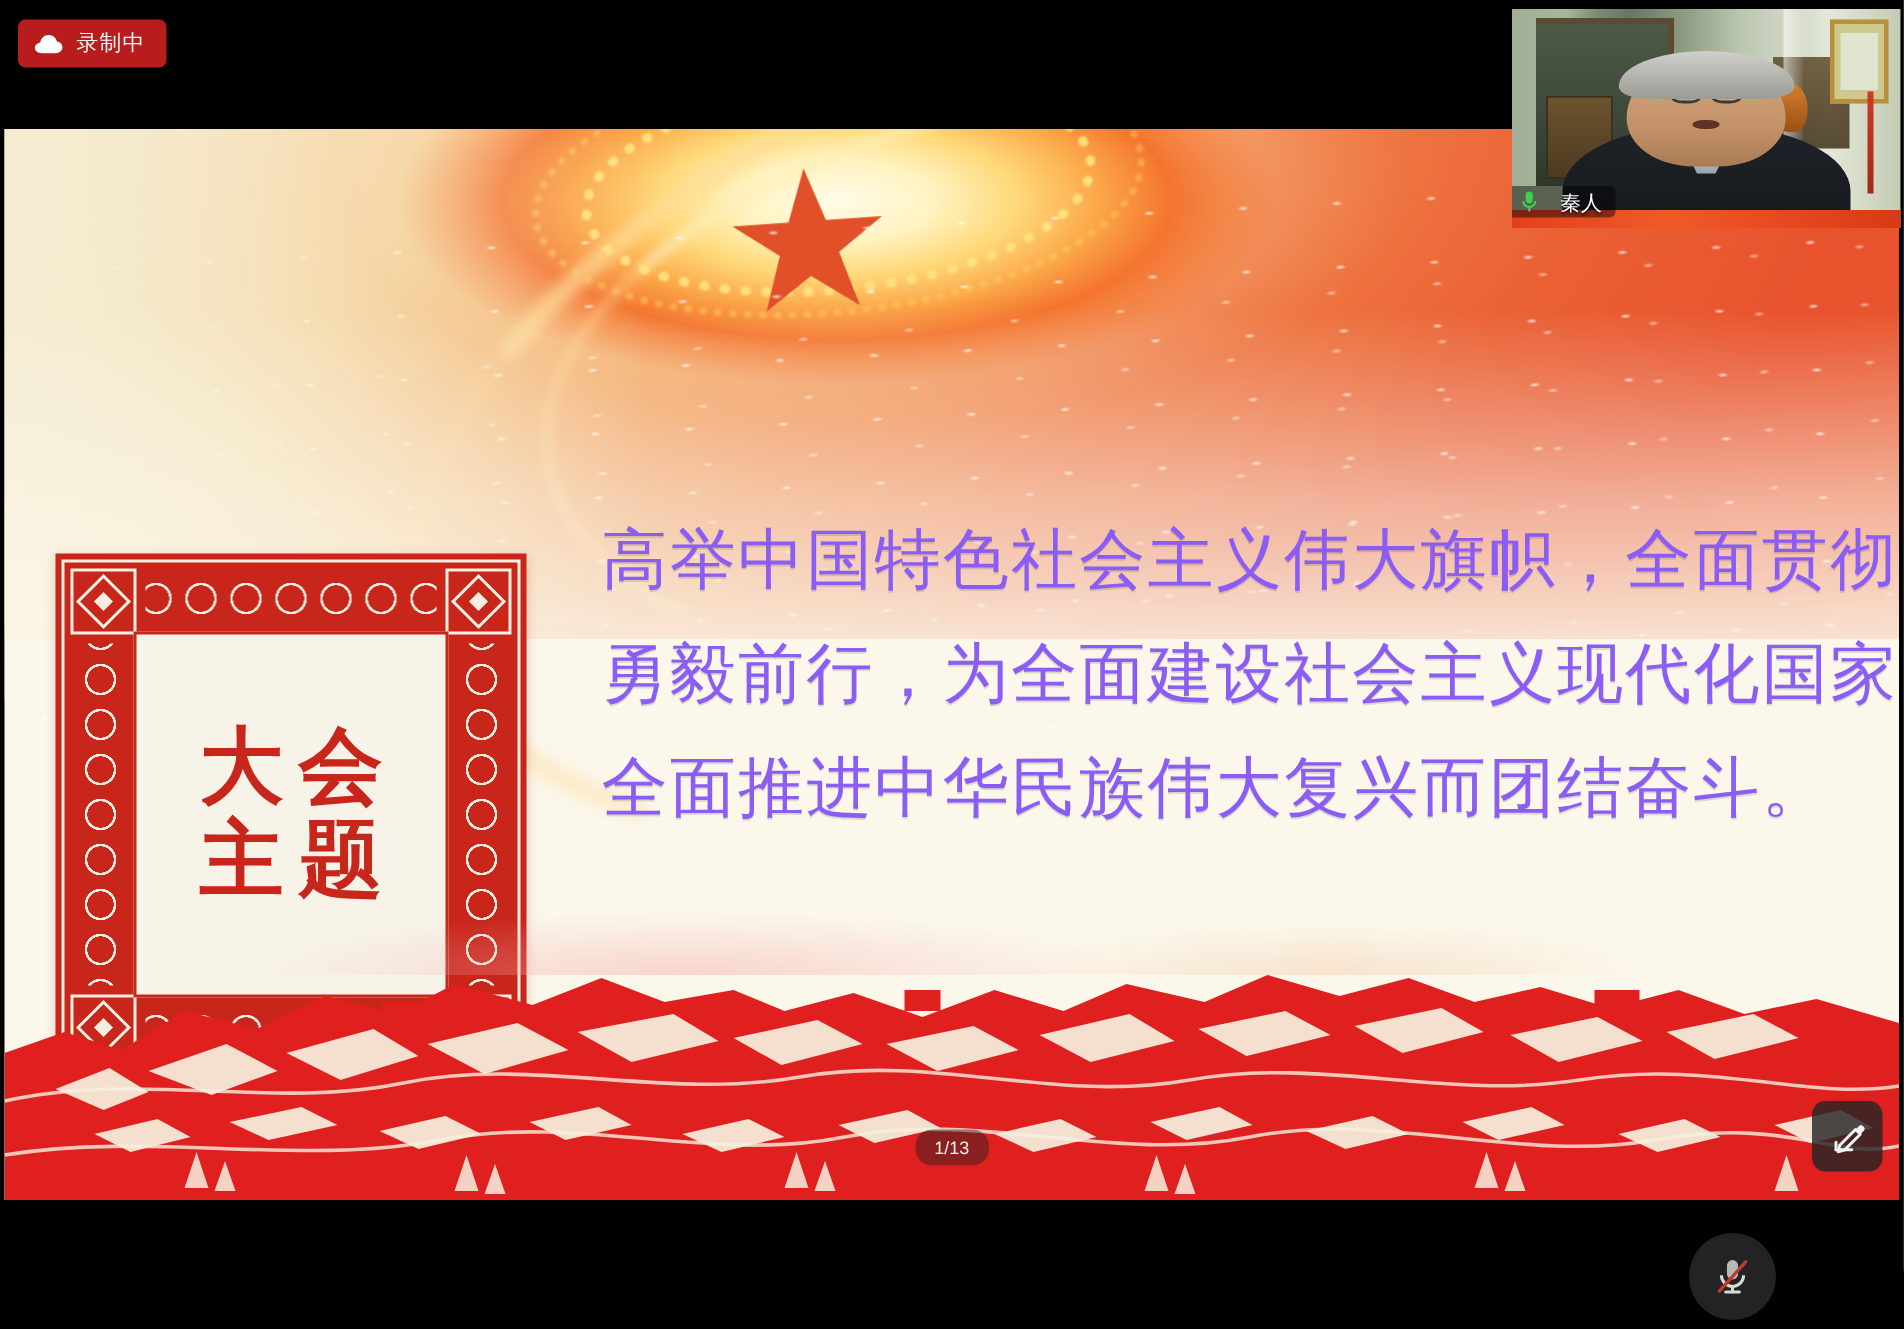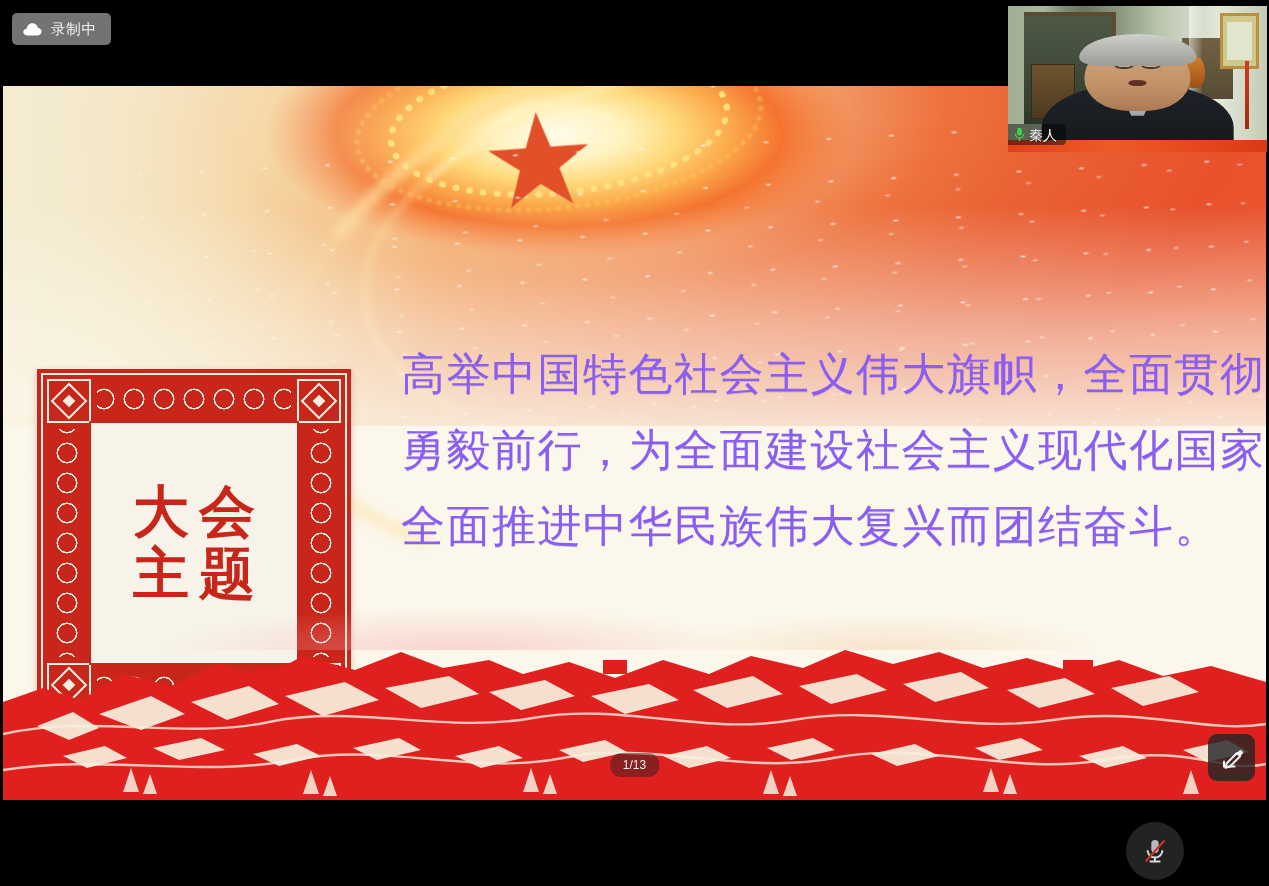--- a/index.html
+++ b/index.html
@@ -25,21 +25,21 @@
   
   .rec-badge {
     position: absolute;
     left: 12px;
     top: 13px;
     height: 32px;
     display: flex;
     align-items: center;
     gap: 9px;
     padding: 0 14px 0 11px;
-    background: #737373;
+    background: #b91c1c;
     border-radius: 5px;
     box-sizing: border-box;
     z-index: 40;
   }
   .rec-badge .cloud-ico {
     width: 19px;
     height: 13px;
     position: relative;
     flex: 0 0 auto;
   }
@@ -203,21 +203,21 @@
     width: 17%; height: 9%;
     background: #5f3026;
     border-radius: 44%;
   }
   
   .vt-nametag {
     position: absolute;
     left: 0; bottom: 7px;
     display: flex;
     align-items: center;
-    gap: 4px;
+    gap: 15px;
     padding: 3px 9px 3px 6px;
     background: rgba(0,0,0,.45);
     border-radius: 0 4px 4px 0;
     z-index: 5;
   }
   .vt-nametag .mic-ico { width: 11px; height: 15px; display: block; flex: 0 0 auto; }
   .vt-nametag .nm {
     color: #ffffff;
     font-size: 14px;
     line-height: 1;

